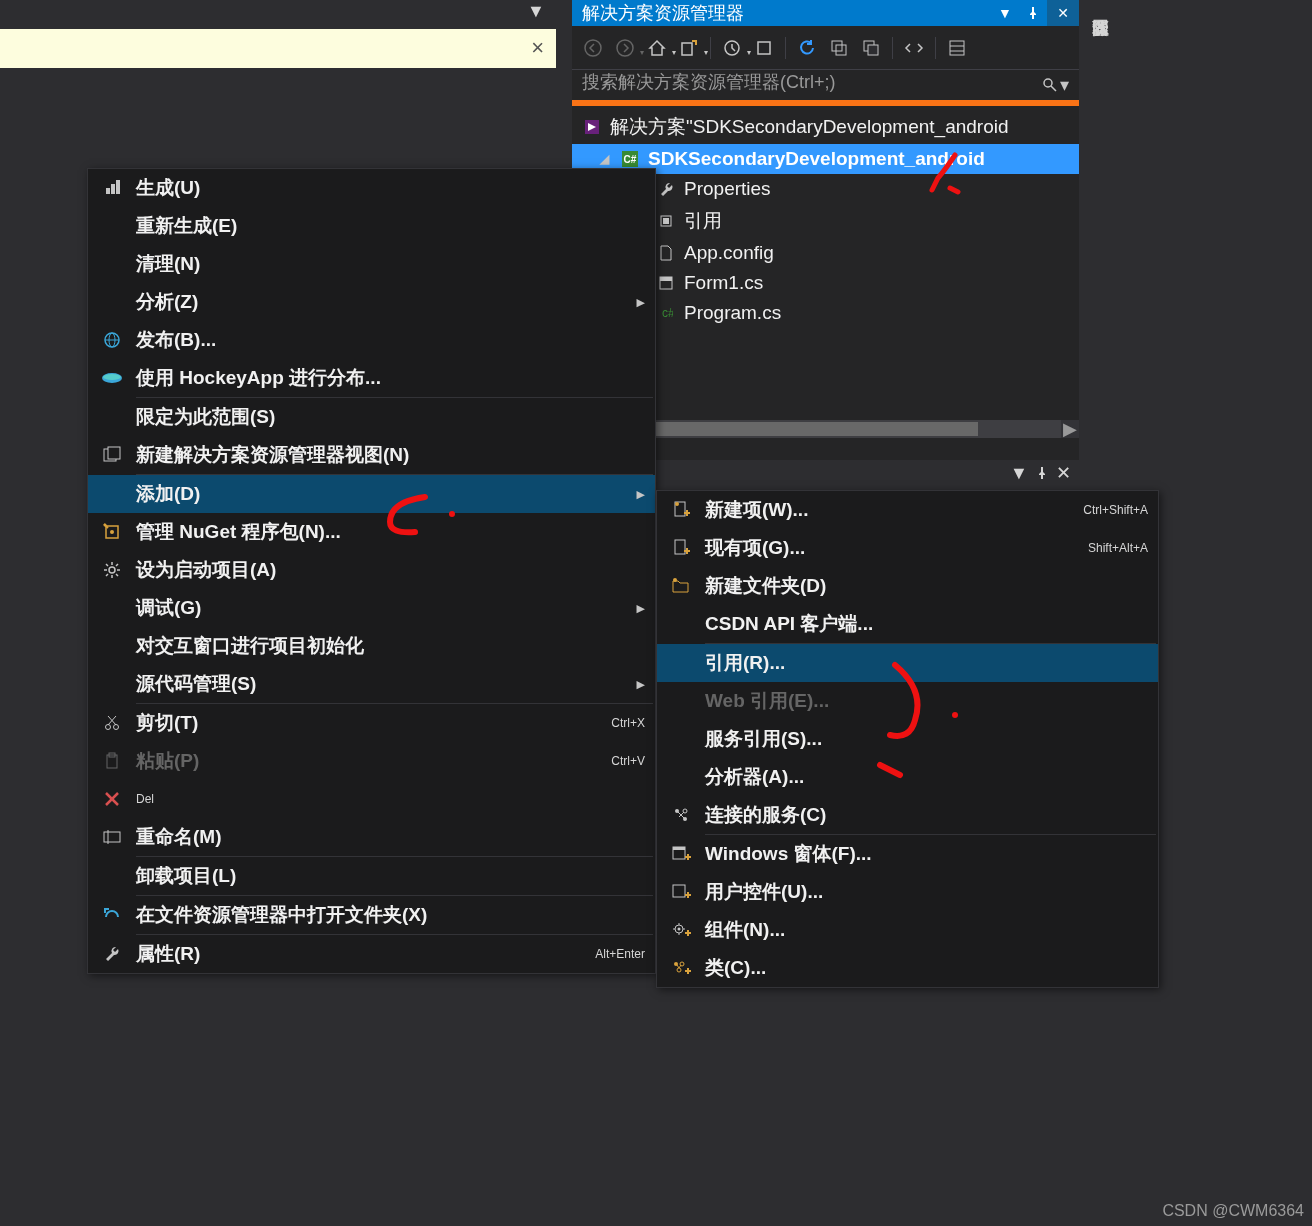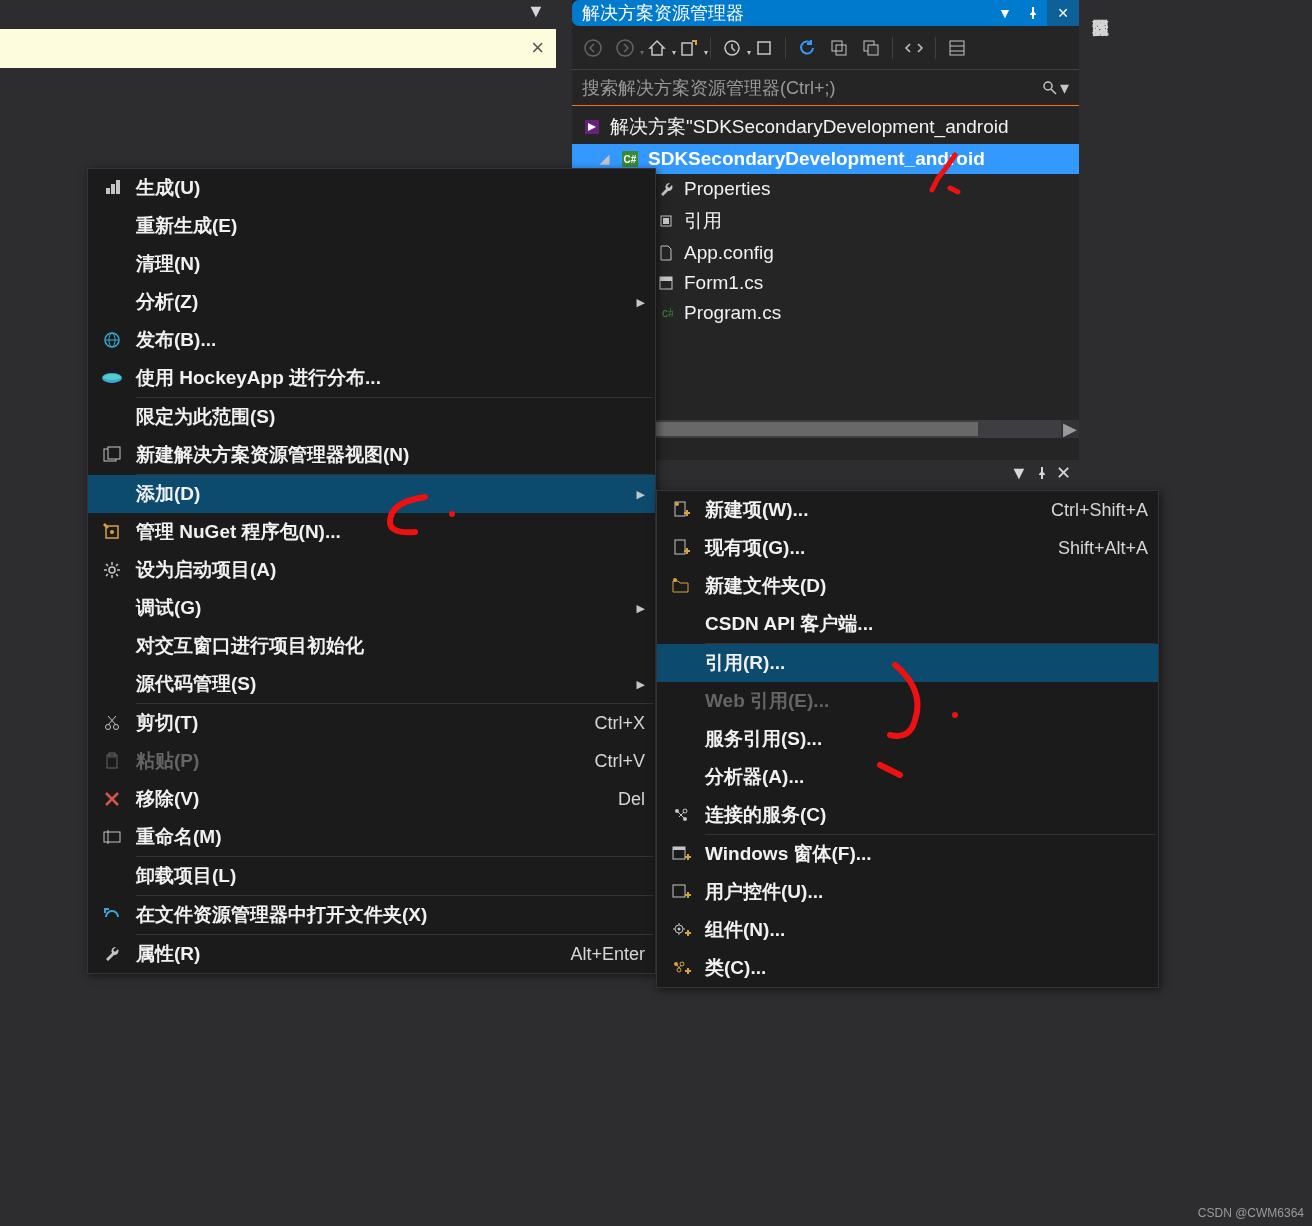--- a/index.html
+++ b/index.html
@@ -4,32 +4,32 @@
 <style>
   * { box-sizing: border-box; margin: 0; padding: 0; font-family: "Microsoft YaHei", "Segoe UI", sans-serif; }
   body { background: #2d2d30; width: 1312px; height: 1226px; overflow: hidden; position: relative; color: #f1f1f1; font-size: 18px; }
   
   .top-dropdown { position: absolute; left: 527px; top: 1px; width: 14px; height: 12px; color: #d6d6d6; }
   .yellow-bar { position: absolute; left: 0; top: 29px; width: 556px; height: 39px; background: #fdfdde; }
   .yellow-close { position: absolute; right: 12px; top: 6px; font-size: 22px; color: #555; }
 
   
   .sol-panel { position: absolute; left: 572px; top: 0; width: 507px; height: 460px; background: #252526; }
-  .sol-title { background: #007acc; height: 26px; display: flex; align-items: center; padding-left: 10px; color: #fff; font-size: 18px; border-radius: 7px; }
+  .sol-title { background: #007acc; height: 26px; display: flex; align-items: center; padding-left: 10px; color: #fff; font-size: 18px; }
   .sol-title-controls { position: absolute; right: 0; top: 0; display: flex; gap: 0; }
   .sol-ctrl { width: 28px; height: 26px; display: flex; align-items: center; justify-content: center; color: #fff; font-size: 14px; }
   .sol-ctrl.close { background: #0e6198; width: 32px; }
   
   .sol-toolbar { height: 44px; display: flex; align-items: center; gap: 2px; padding: 0 6px; border-bottom: 1px solid #3f3f46; }
   .tb-btn { width: 30px; height: 30px; display: flex; align-items: center; justify-content: center; color: #c5c5c5; position: relative; }
   .tb-btn.disabled { color: #656565; }
   .tb-btn .drop { font-size: 8px; position: absolute; right: -4px; bottom: 6px; }
   .tb-sep { width: 1px; height: 22px; background: #3f3f46; margin: 0 4px; }
   
-  .sol-search { height: 36px; display: flex; align-items: center; padding: 0 10px; color: #999; border-bottom: 1px solid #f97316; }
+  .sol-search { height: 36px; display: flex; padding: 0 10px; color: #999; border-bottom: 6px solid #f97316; }
   .sol-search-text { flex: 1; }
   .search-btn { color: #c5c5c5; display: flex; align-items: center; gap: 2px; }
   
   .sol-tree { padding: 4px 0; font-size: 19px; }
   .tree-row { display: flex; align-items: center; gap: 8px; padding: 4px 10px; }
   .tree-row.selected { background: #3399ff; color: #fff; font-weight: bold; }
   .tree-indent-1 { padding-left: 28px; }
   .tree-indent-2 { padding-left: 64px; }
   .tree-arrow { width: 12px; font-size: 12px; color: #c5c5c5; }
   .tree-icon { width: 20px; height: 20px; display: flex; align-items: center; justify-content: center; font-size: 14px; }
@@ -47,29 +47,29 @@
   
   .ctx-menu { position: absolute; background: #1b1b1c; border: 1px solid #333337; box-shadow: 2px 2px 8px rgba(0,0,0,0.5); font-size: 19px; }
   .menu-main { left: 87px; top: 168px; width: 569px; }
   .menu-sub { left: 656px; top: 490px; width: 503px; }
   
   .menu-row { display: flex; align-items: center; height: 38px; padding: 0 10px 0 0; position: relative; }
   .menu-row.highlighted { background: #0c4a6e; }
   .menu-row.disabled { color: #656565; }
   .menu-icon-col { width: 48px; display: flex; align-items: center; justify-content: center; color: #ccc; }
   .menu-label { flex: 1; font-weight: bold; }
-  .menu-shortcut { color: #d6d6d6; font-size: 18px; }
+  .menu-shortcut { color: #d6d6d6; font-size: 12px; }
   .menu-arrow { width: 16px; text-align: right; color: #c5c5c5; font-size: 11px; }
   .menu-sep { height: 1px; background: #333337; margin-left: 48px; margin-right: 2px; }
   
   
   .annot { position: absolute; pointer-events: none; }
   
   
-  .watermark { position: absolute; right: 8px; bottom: 6px; color: #9a9a9a; font-size: 12px; }
+  .watermark { position: absolute; right: 8px; bottom: 6px; color: #9a9a9a; font-size: 16px; }
 
   svg { display: block; }
 </style>
 </head>
 <body>
 
 <div class="top-dropdown">▼</div>
 
 <div class="yellow-bar">
   <span class="yellow-close">×</span>
@@ -378,21 +378,20 @@
       <div class="menu-label">粘贴(P)</div>
       <div class="menu-shortcut">Ctrl+V</div>
     </div>
     <div class="menu-row">
       <div class="menu-icon-col">
         <svg width="18" height="18">
           <line x1="3" y1="3" x2="15" y2="15" stroke="#d85050" stroke-width="2.5"></line>
           <line x1="15" y1="3" x2="3" y2="15" stroke="#d85050" stroke-width="2.5"></line>
         </svg>
       </div>
-      <div class="menu-label">移除(V)</div>
       <div class="menu-shortcut">Del</div>
     </div>
     <div class="menu-row">
       <div class="menu-icon-col">
         <svg width="20" height="16">
           <rect x="2" y="3" width="16" height="10" fill="none" stroke="#c5c5c5"></rect>
           <line x1="6" y1="1" x2="6" y2="15" stroke="#c5c5c5"></line>
         </svg>
       </div>
       <div class="menu-label">重命名(M)</div>

